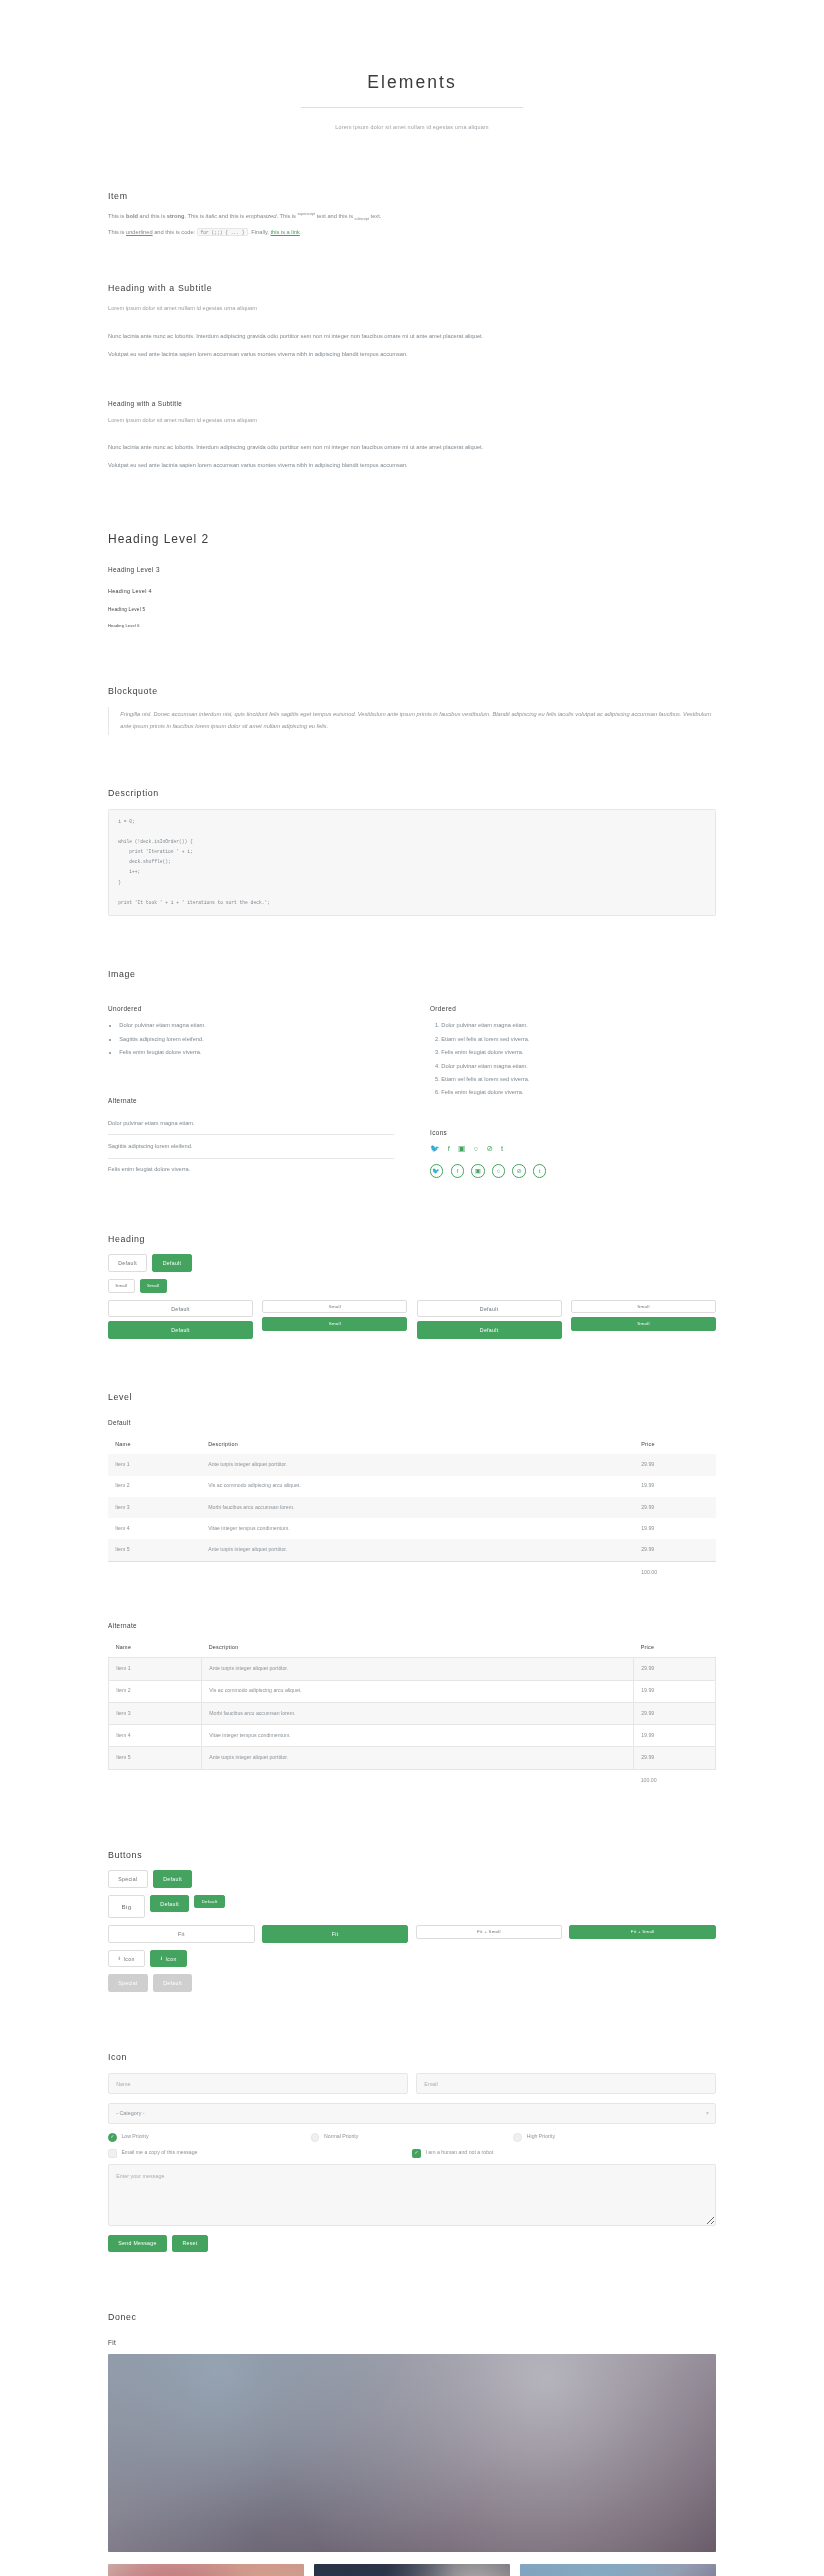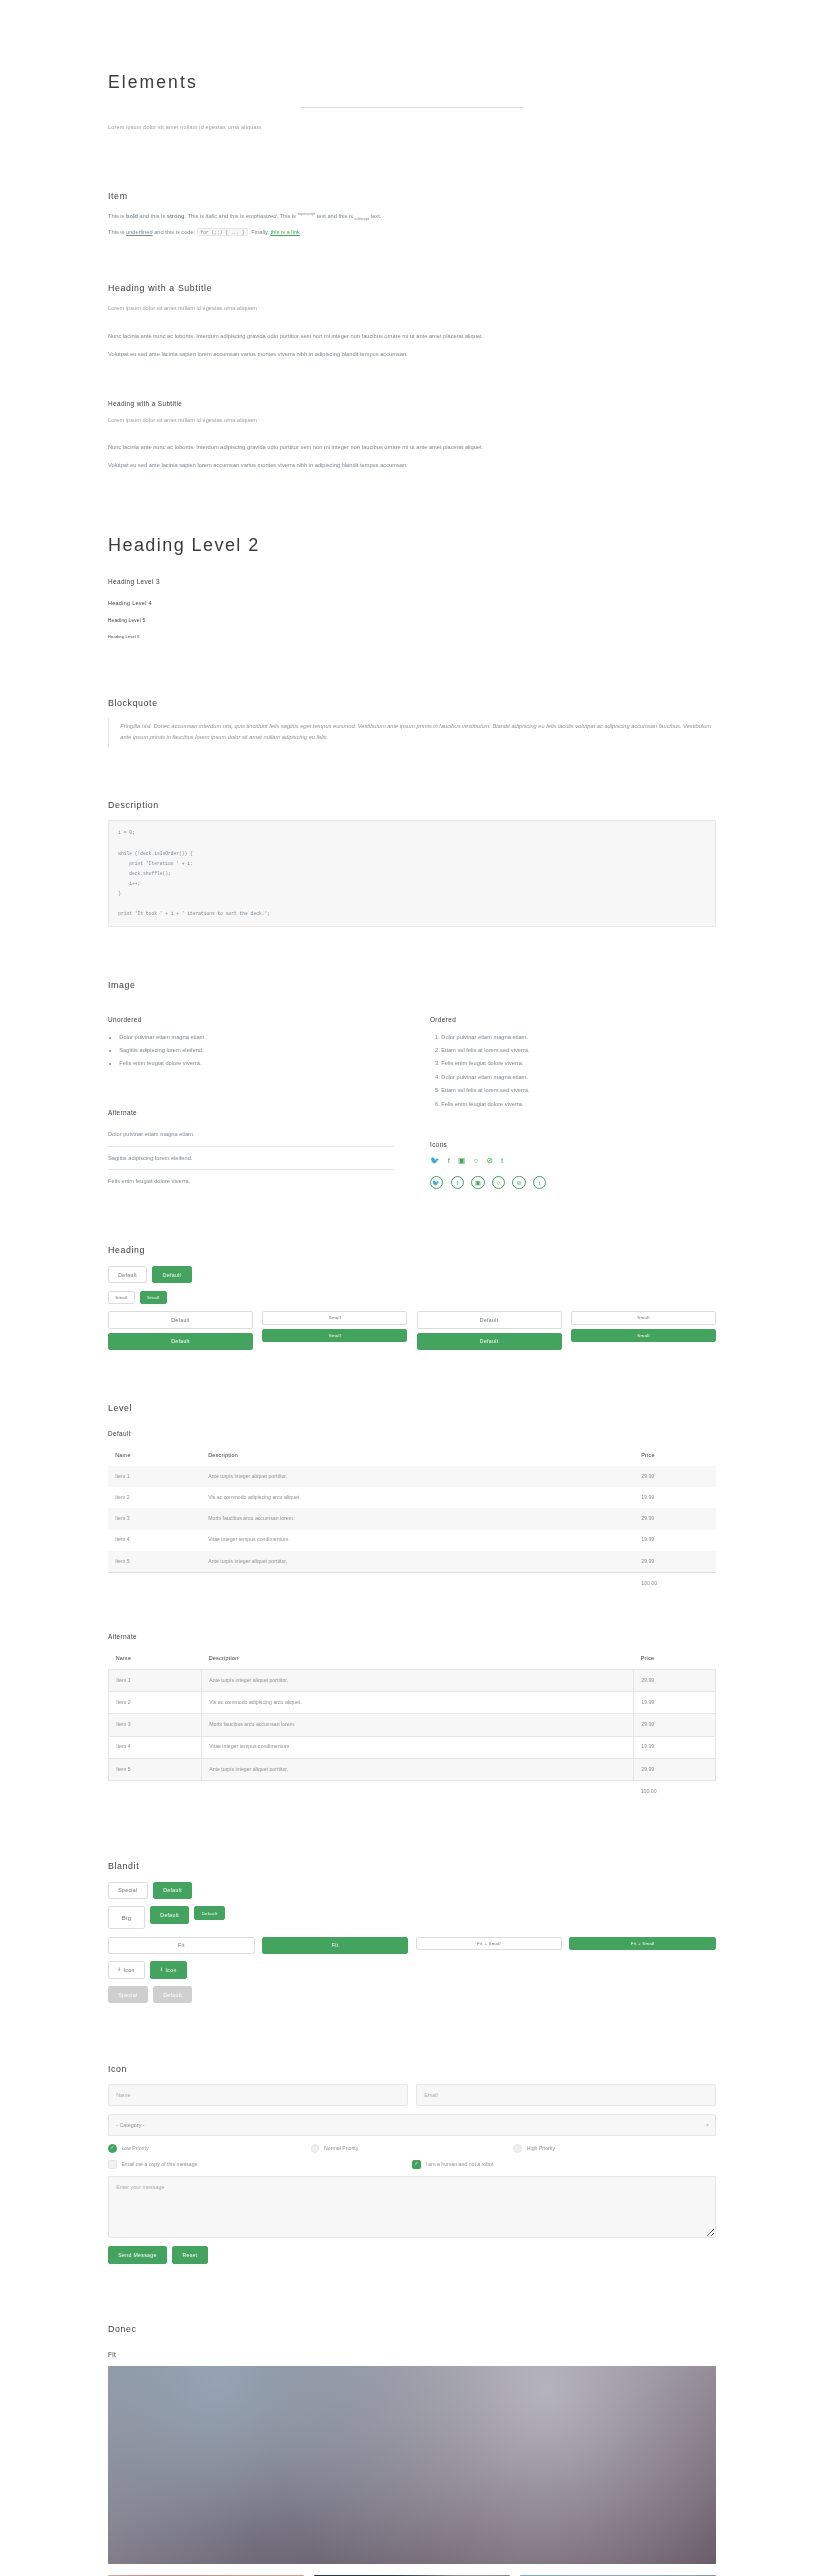--- a/index.html
+++ b/index.html
@@ -10,40 +10,40 @@
     font-family:"Liberation Sans", sans-serif;
     color:#7f888f;
     font-size:5.7px;
     line-height:1.9;
     -webkit-font-smoothing:antialiased;
   }
   .wrapper { width:824px; margin:0 auto; }
   .inner { width:608px; margin:0 auto; padding:0 0; }
 
   
-  .post-header { text-align:left; padding:72px 0 0 0; }
+  .post-header { text-align:center; padding:72px 0 0 0; }
   .post-title {
     font-family:"Liberation Sans", sans-serif;
     font-weight:300;
     font-size:17.5px;
     letter-spacing:0.12em;
     color:#3c3b3b;
     margin:0 0 14.4px 0;
     line-height:1.2;
   }
   .title-rule { width:222px; height:0.5px; background:#dfdfdf; margin:0 auto 14.4px auto; }
   .post-sub { font-size:5.4px; color:#9aa0a6; letter-spacing:0.04em; margin:0 0 5.2px 0; }
 
   
   h2.sec { font-size:8.8px; font-weight:300; color:#3c3b3b; letter-spacing:0.07em; margin:23px 0 9.3px 0; line-height:1.4;}
   h3.sub { font-size:6.4px; font-weight:300; color:#3c3b3b; letter-spacing:0.06em; margin:15.5px 0 6.2px 0; line-height:1.4;}
   h4.sub4 { font-size:5.4px; font-weight:300; color:#3c3b3b; letter-spacing:0.06em; margin:11.3px 0 5.2px 0;}
   h5.sub5 { font-size:4.6px; font-weight:300; color:#3c3b3b; letter-spacing:0.06em; margin:9.3px 0 4.1px 0;}
   h6.sub6 { font-size:3.9px; font-weight:300; color:#3c3b3b; letter-spacing:0.06em; margin:7.2px 0 4.1px 0;}
-  h1.h1 { font-size:18px; font-weight:300; color:#3c3b3b; letter-spacing:0.08em; margin:20.6px 0 10.3px 0;}
+  h1.h1 { font-size:12px; font-weight:300; color:#3c3b3b; letter-spacing:0.08em; margin:20.6px 0 10.3px 0;}
   p { margin:0 0 7.2px 0; }
   .muted { color:#9aa0a6; }
   a.link { color:#43a35f; text-decoration:underline; }
 
   
   .textblock p { margin:0 0 3.6px 0; }
   code.inline {
     font-family:"Liberation Mono", monospace;
     font-size:4.6px;
     background:#f7f7f7;
@@ -462,21 +462,21 @@
             <td></td>
             <td>100.00</td>
           </tr>
         </tfoot>
       </table>
     </section>
 
     <div class="spacer-lg"></div>
 
     <section>
-      <h2 class="sec">Blandit</h2>
+      <h2 class="sec">Buttons</h2>
 
       <div class="btn-row">
         <button class="btn">Special</button>
         <button class="btn primary">Default</button>
       </div>
 
       <div class="btn-row">
         <button class="btn big">Big</button>
         <button class="btn primary">Default</button>
         <button class="btn small primary">Default</button>

